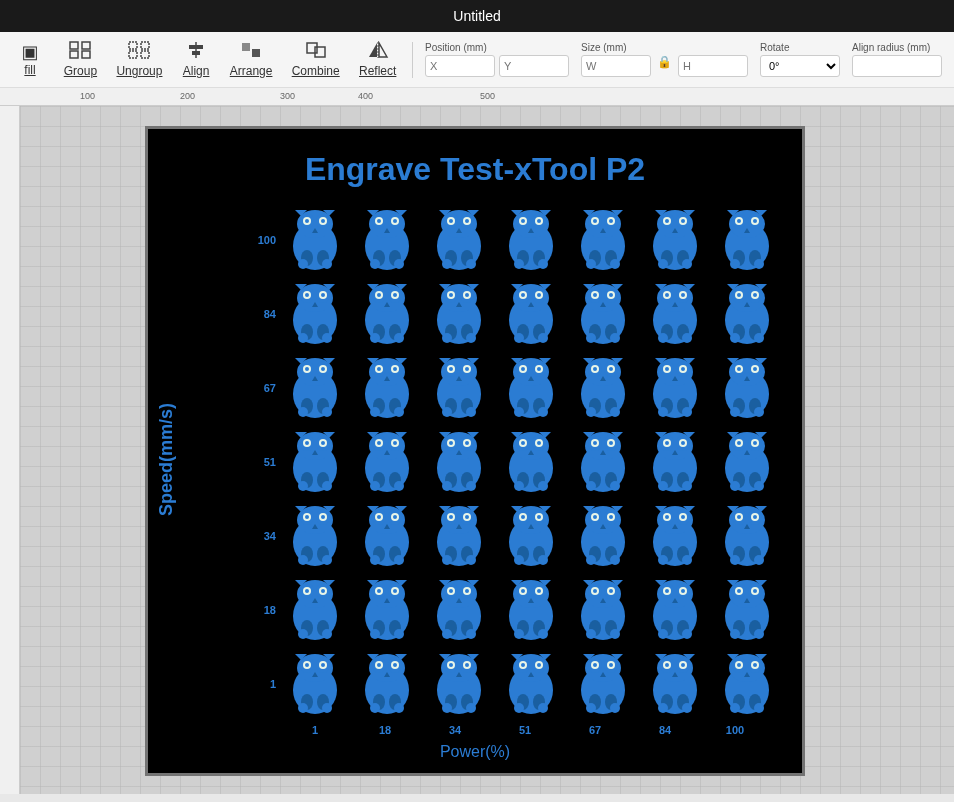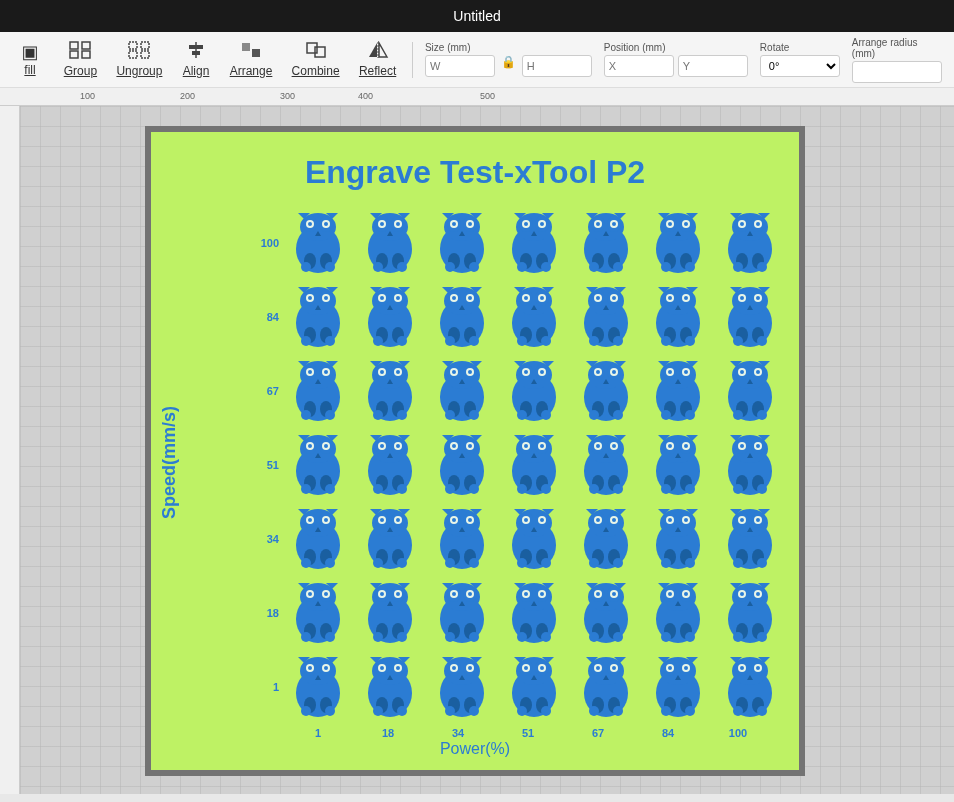--- a/index.html
+++ b/index.html
@@ -146,22 +146,22 @@
       background-size: 20px 20px;
     }
 
     
     #work-area {
       position: absolute;
       left: 145px;
       top: 20px;
       width: 660px;
       height: 650px;
-      background: #bef264;
-      border: 6px solid #737373;
+      background: #000000;
+      border: 3px solid #737373;
     }
 
     
     #design-content {
       position: absolute;
       top: 0; left: 0;
       width: 100%;
       height: 100%;
     }
 
@@ -338,50 +338,50 @@
           <polygon points="20,16 12,2 12,16" fill="none" stroke="#444" stroke-width="1.5"></polygon>
           <line x1="11" y1="1" x2="11" y2="17" stroke="#444" stroke-width="1" stroke-dasharray="2,1"></line>
         </svg>
     </span>
     <span class="label">Reflect</span>
   </button>
 
   <div class="tool-divider"></div>
 
   <div class="tool-field-group">
+    <span class="tool-field-label">Position (mm)</span>
+    <div class="tool-field-row">
+      <input class="tool-input" type="text" placeholder="X" style="">
+      <input class="tool-input" type="text" placeholder="Y" style="">
+    </div>
+  </div>
+
+  <div class="tool-field-group">
     <span class="tool-field-label">Size (mm)</span>
     <div class="tool-field-row">
       <input class="tool-input" type="text" placeholder="W" style="">
       <span class="lock-icon">🔒</span>
       <input class="tool-input" type="text" placeholder="H" style="">
-    </div>
-  </div>
-
-  <div class="tool-field-group">
-    <span class="tool-field-label">Position (mm)</span>
-    <div class="tool-field-row">
-      <input class="tool-input" type="text" placeholder="X" style="">
-      <input class="tool-input" type="text" placeholder="Y" style="">
     </div>
   </div>
 
   <div class="tool-field-group">
     <span class="tool-field-label">Rotate</span>
     <div class="tool-field-row">
       <select class="tool-select">
         <option value="0">0°</option>
         <option value="90">90°</option>
         <option value="180">180°</option>
         <option value="270">270°</option>
       </select>
     </div>
   </div>
 
   <div class="tool-field-group">
-    <span class="tool-field-label">Arrange radius (mm)</span>
+    <span class="tool-field-label">Align radius (mm)</span>
     <div class="tool-field-row">
       <input class="tool-input wide" type="text" style="">
     </div>
   </div>
 </div>
 
 <div id="ruler">
   <div class="ruler-marks">
     <span class="ruler-number" style="left:80px">100</span>
     <span class="ruler-number" style="left:180px">200</span>

